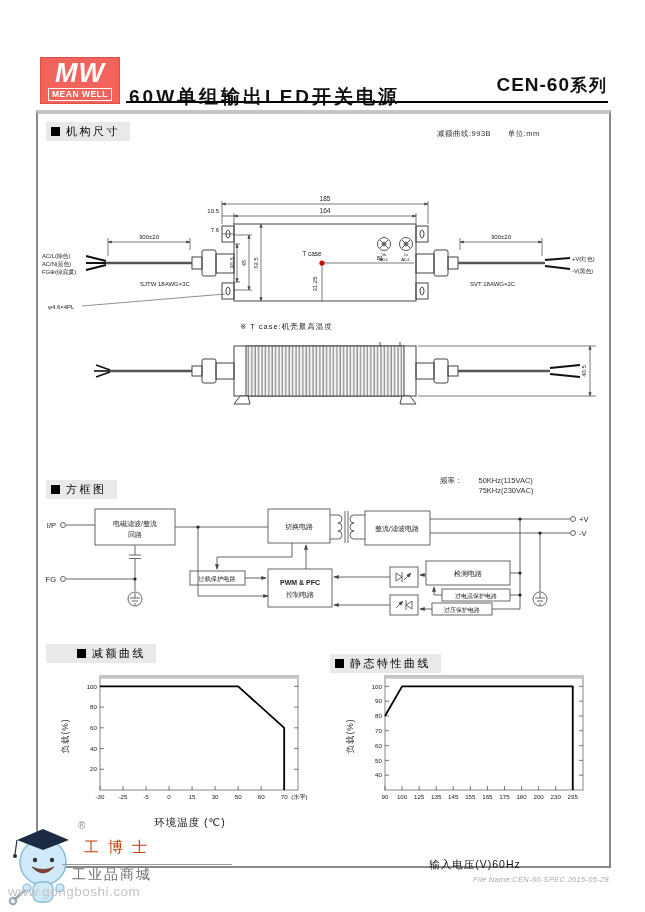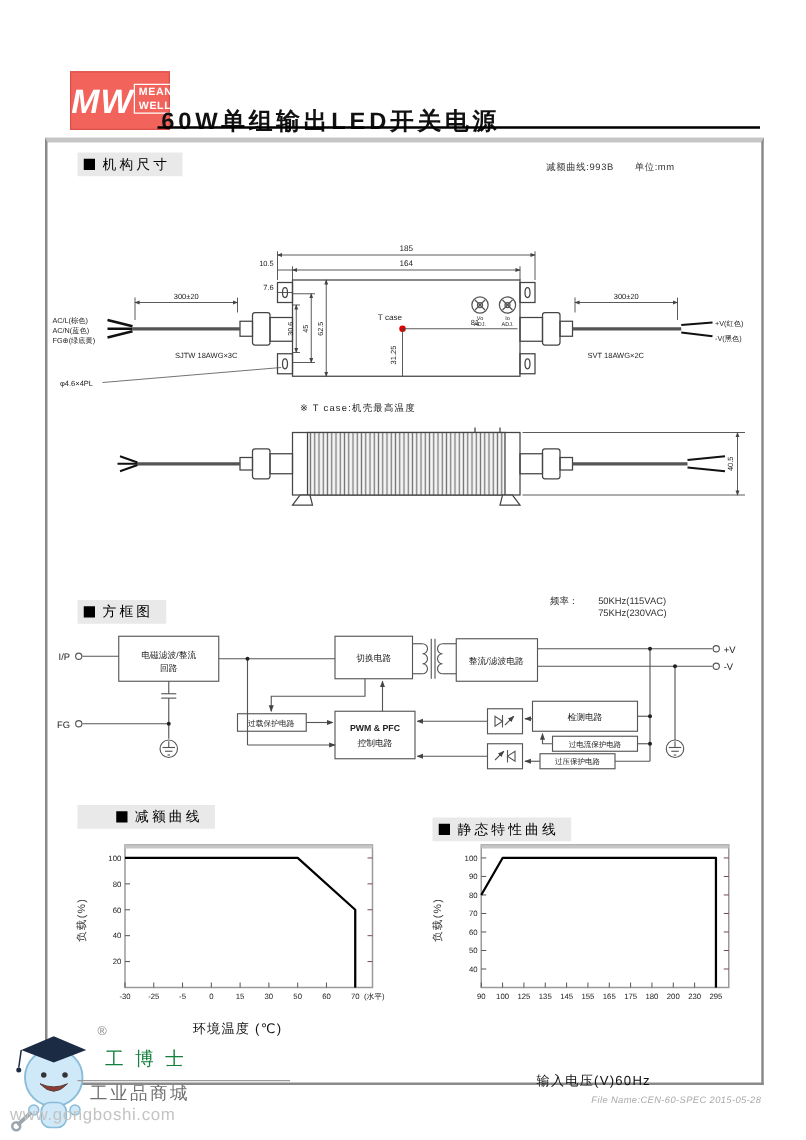--- a/index.html
+++ b/index.html
@@ -1,63 +1,64 @@
 <!DOCTYPE html>
 <html><head>
 <meta charset="utf-8">
 <style>
   * { margin:0; padding:0; box-sizing:border-box; }
   html,body { width:645px; height:912px; background:#fff; font-family:"Liberation Sans","DejaVu Sans",sans-serif; color:#111; }
   #page { position:relative; width:645px; height:912px; background:#fff; overflow:hidden; }
 
   
-  .logo { position:absolute; left:56px; top:57px; width:80px; height:47px; background:#f2635c; border:1px solid #dd4f49; display:flex; flex-direction:row; align-items:center; }
+  .logo { position:absolute; left:40px; top:57px; width:80px; height:47px; background:#f2635c; border:1px solid #dd4f49; display:flex; flex-direction:column; align-items:center; }
   .logo-mw { font-size:27px; font-weight:bold; font-style:italic; color:#fff; line-height:30px; letter-spacing:1px; }
   .logo-brand { border:1.5px solid #fff; color:#fff; font-size:8.5px; font-weight:bold; letter-spacing:.5px; padding:0 3px; line-height:11px; margin-bottom:3px; }
   .doc-title { position:absolute; left:129px; top:84px; font-size:19px; font-weight:bold; letter-spacing:3px; }
   .doc-series { position:absolute; right:37px; top:74px; font-size:19px; font-weight:bold; letter-spacing:1px; }
   .doc-series .sfx { font-size:17px; letter-spacing:2px; }
   .title-rule { position:absolute; left:126px; top:101px; width:482px; height:2px; background:#000; }
 
   
   .frame { position:absolute; left:36px; top:110px; width:575px; height:758px; border:2px solid #8a8a8a; border-top:4px solid #c6c6c6; background:#fff; }
 
-  .sec { position:absolute; display:flex; align-items:center; gap:6px; background:#e9e9e9; padding:2px 10px 2px 5px; font-size:11px; letter-spacing:2.5px; color:#000; white-space:nowrap;margin-left:16px; }
+  .sec { position:absolute; display:flex; align-items:center; gap:6px; background:#e9e9e9; padding:2px 10px 2px 5px; font-size:11px; letter-spacing:2.5px; color:#000; white-space:nowrap; }
   .sq { width:9px; height:9px; background:#000; flex:0 0 auto; }
 
   .note-right { position:absolute; font-size:7.5px; color:#333; letter-spacing:.5px; }
   .freq { position:absolute; left:440px; top:476px; font-size:7.5px; color:#333; display:flex; gap:16px; }
   .freq .vals div { line-height:10px; }
 
   svg { position:absolute; overflow:visible; }
   svg text { font-family:"Liberation Sans","DejaVu Sans",sans-serif; fill:#222; }
 
   .xlabel { position:absolute; width:240px; text-align:center; font-size:10.5px; letter-spacing:1px; color:#111; }
   .ylabel { position:absolute; font-size:8.5px; color:#333; transform:rotate(-90deg); transform-origin:center; letter-spacing:1px; white-space:nowrap; }
 
   .footer-file { position:absolute; right:36px; top:875px; font-size:7.5px; font-style:italic; color:#aaa; letter-spacing:.3px; }
 
   
   .wm { position:absolute; left:6px; top:818px; width:230px; height:90px; }
   .wm-reg { position:absolute; left:72px; top:2px; font-size:10px; color:#8a8a8a; }
-  .wm-name { position:absolute; left:78px; top:20px; font-size:15px; color:#15803d; letter-spacing:9px; }
+  .wm-name { position:absolute; left:78px; top:20px; font-size:15px; color:#c2410c; letter-spacing:9px; }
   .wm-line { position:absolute; left:56px; top:46px; width:170px; height:1px; background:#9a9a9a; }
   .wm-tag { position:absolute; left:66px; top:48px; font-size:14px; color:#6f6f6f; letter-spacing:2px; }
   .wm-url { position:absolute; left:2px; top:66px; font-size:13.5px; color:#c3c3c3; letter-spacing:.5px; }
 </style>
 </head>
 <body>
 
 <div id="page">
 
   <div class="logo">
     <div class="logo-mw">MW</div>
     <div class="logo-brand">MEAN WELL</div>
   </div>
   <div class="doc-title">60W单组输出LED开关电源</div>
+  <div class="doc-series"><span>CEN-60</span><span class="sfx">系列</span></div>
   <div class="title-rule"></div>
 
   <div class="frame"></div>
 
   <div class="sec" style="left:46px; top:122px;">
     <span class="sq"></span>
     <span>机构尺寸</span>
   </div>
   <div class="note-right" style="left:437px; top:129px;">
     <span>减额曲线:993B</span>

